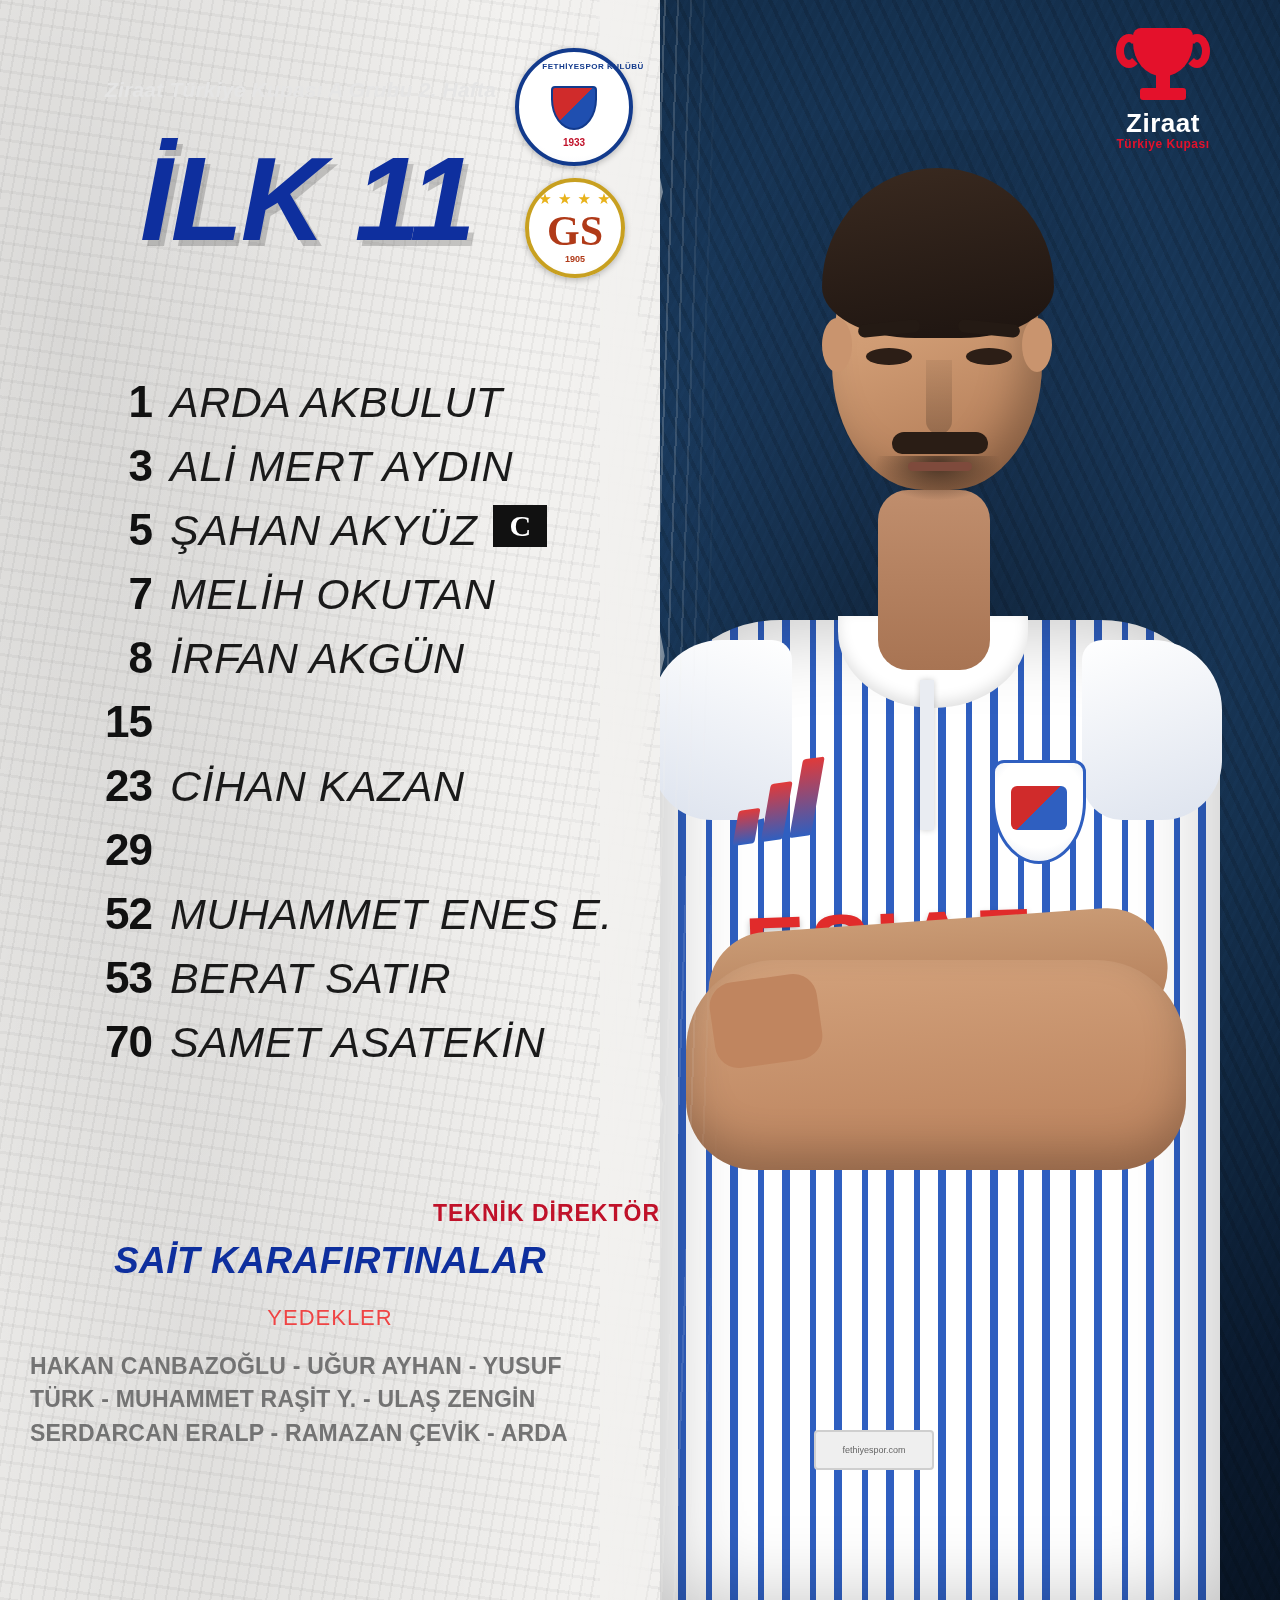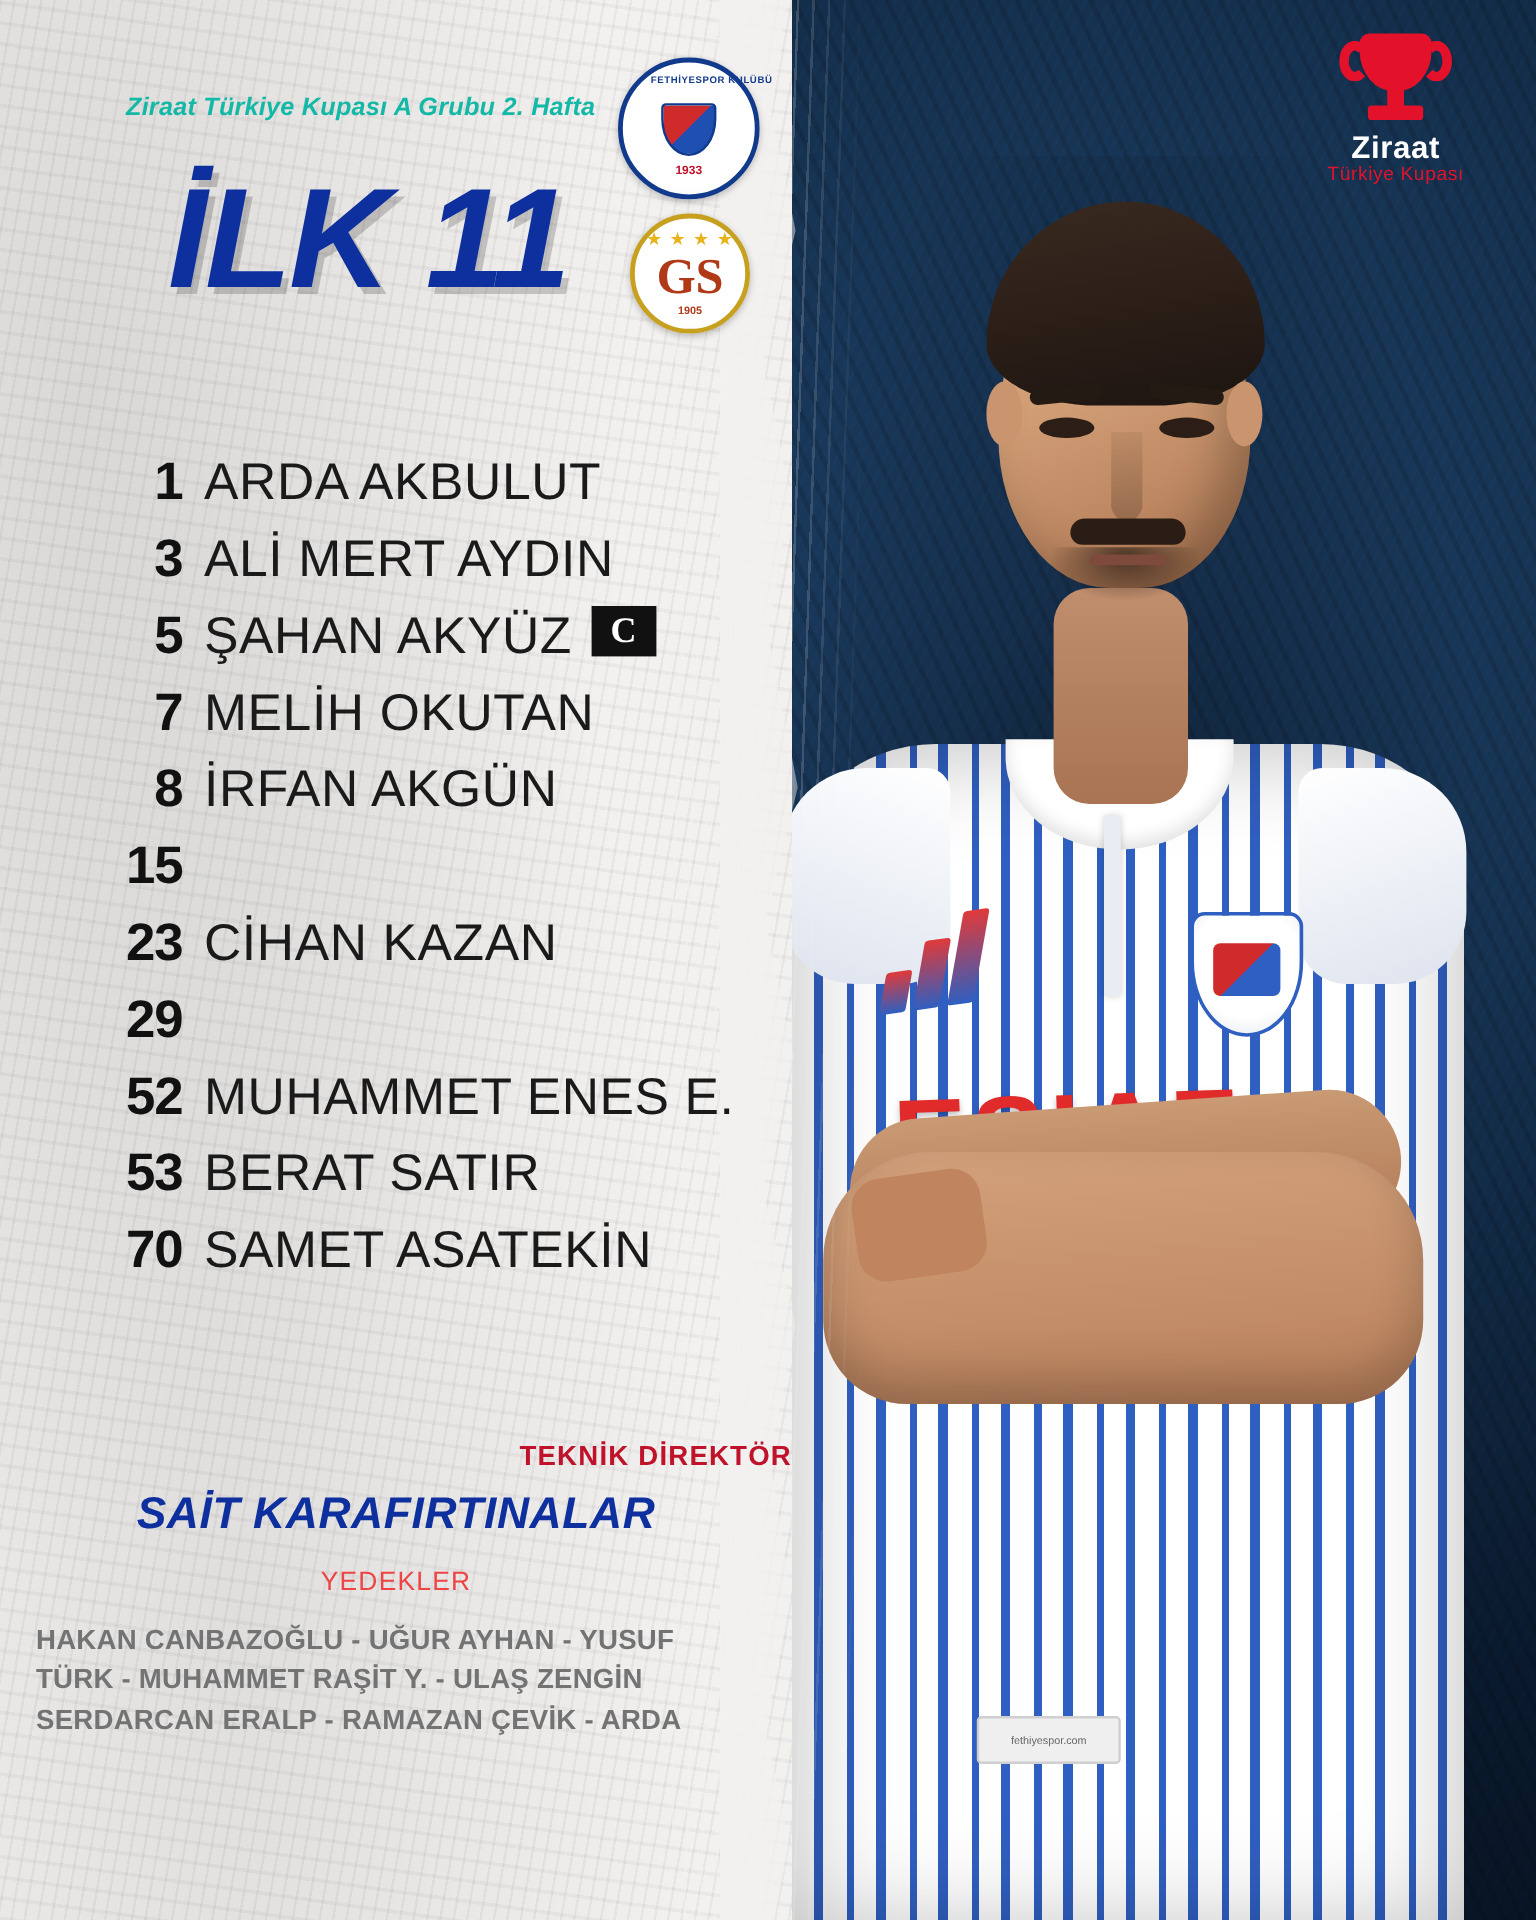--- a/index.html
+++ b/index.html
@@ -203,21 +203,21 @@
   }
   .pl-tag{
     position:absolute; left:214px; top:1370px; width:120px; height:40px;
     background:#efefef; border:2px solid #cfcfcf; border-radius:4px;
     font-size:9px; color:#666; display:flex; align-items:center; justify-content:center;
   }
 
   
   .kicker{
     position:absolute; left:105px; top:78px;
-    font-size:21px; font-weight:bold; color:#14b8a6; letter-spacing:0.2px;font-style:italic;
+    font-size:21px; font-weight:bold; color:#e5e5e5; letter-spacing:0.2px;font-style:italic;
   }
   .title-ilk11{
     position:absolute; left:140px; top:140px;
     font-size:118px; font-weight:bold; font-style:italic;
     color:#0e2f9e; letter-spacing:-2px; line-height:1;
     text-shadow: 5px 6px 0 rgba(0,0,0,0.18);
   }
 
   
   .crest-fethiye{
@@ -284,36 +284,36 @@
   .zr-cup .stem{
     position:absolute; left:36px; top:46px; width:14px; height:16px; background:#e4112b;
   }
   .zr-cup .base{
     position:absolute; left:20px; top:60px; width:46px; height:12px; background:#e4112b; border-radius:3px;
   }
   .zr-name{
     font-size:26px; font-weight:bold; color:#ffffff; letter-spacing:0.5px; margin-top:2px;
   }
   .zr-sub{
-    font-size:16px; font-weight:normal; color:#e4112b; letter-spacing:0.5px; margin-top:-2px;
+    font-size:12px; font-weight:bold; color:#e4112b; letter-spacing:0.5px; margin-top:-2px;
   }
 
   
   .lineup{
     position:absolute; left:60px; top:370px; width:600px;
   }
   .row{
     display:flex; align-items:center; height:64px;
   }
   .num{
     width:110px; text-align:right; padding-right:18px;
     font-size:44px; font-weight:bold; color:#111111; letter-spacing:-1px;
   }
   .pname{
-    font-size:43px; color:#1a1a1a; letter-spacing:0.5px; white-space:nowrap;
+    font-size:43px; color:#1a1a1a; letter-spacing:0.5px; white-space:nowrap;font-style:italic;
   }
   .cap-badge{
     display:inline-flex; align-items:center; justify-content:center;
     width:54px; height:42px; margin-left:16px; vertical-align:middle;
     background:#111111; color:#ffffff;
     font-family:"Liberation Serif", serif; font-size:30px; font-weight:bold;
     transform: translateY(-4px);
   }
 
   

